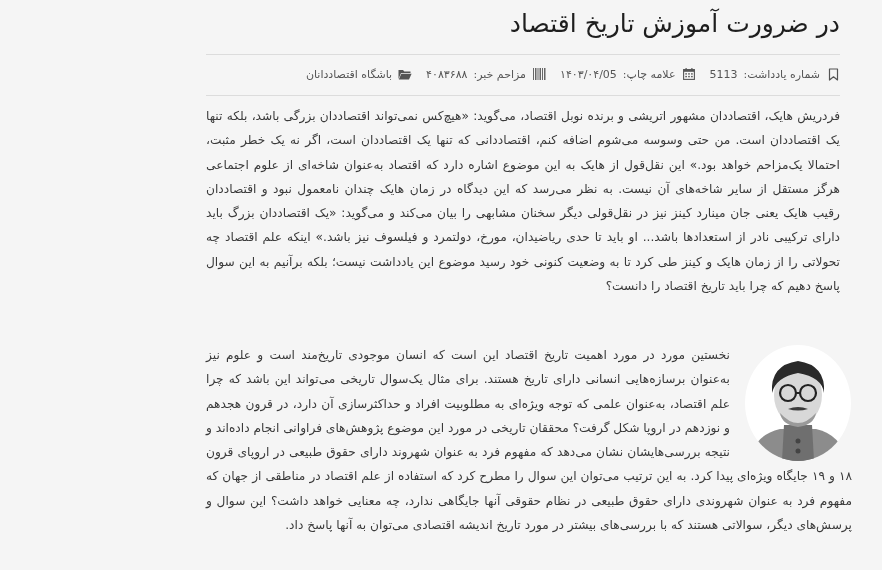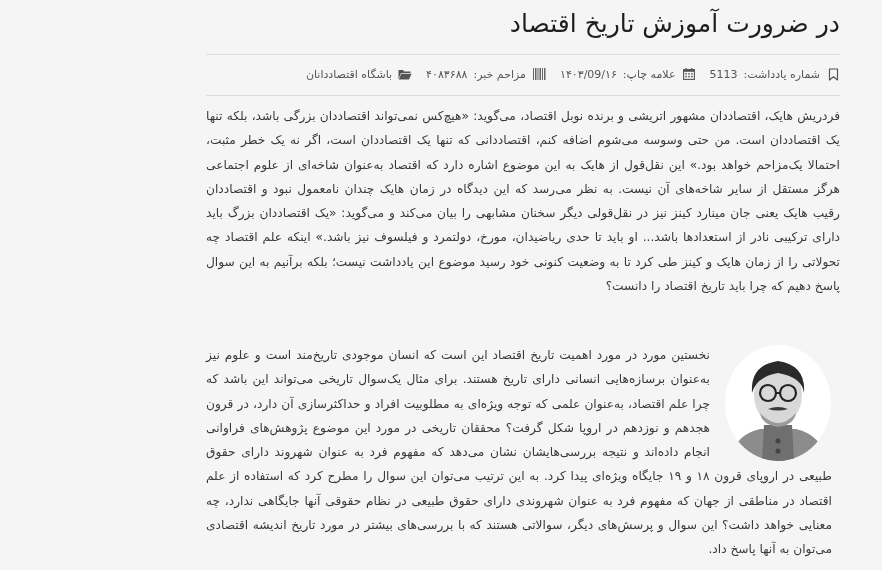--- a/index.html
+++ b/index.html
@@ -67,21 +67,21 @@
     top: 104px;
     font-size: 12.2px;
     line-height: 24.3px;
     color: #3a3a3a;
     text-align: justify;
   }
   .body-text p { margin: 0; }
   .author { margin: 0; }
   .para2 {
     position: absolute;
-    right: 50px;
+    right: 30px;
     left: 22px;
     top: 343px;
     font-size: 12.2px;
     line-height: 24.3px;
     color: #3a3a3a;
     text-align: justify;
   }
   .para2 p { margin: 0; }
   .portrait {
     float: right;
@@ -117,21 +117,21 @@
         <rect x="8.3" y="0" width="1.2" height="2.5" fill="#555"></rect>
         <rect x="2.3" y="5.2" width="1.6" height="1.4" fill="#555"></rect>
         <rect x="5.2" y="5.2" width="1.6" height="1.4" fill="#555"></rect>
         <rect x="8.1" y="5.2" width="1.6" height="1.4" fill="#555"></rect>
         <rect x="2.3" y="7.9" width="1.6" height="1.4" fill="#555"></rect>
         <rect x="5.2" y="7.9" width="1.6" height="1.4" fill="#555"></rect>
         <rect x="8.1" y="7.9" width="1.6" height="1.4" fill="#555"></rect>
       </svg>
     </span>
     <span>علامه چاپ:</span>
-    <span class="val">۱۴۰۳/09/۱۶</span>
+    <span class="val">۱۴۰۳/۰۴/05</span>
 
     <span class="icon">
       <svg width="13" height="12" viewBox="0 0 13 12">
         <rect x="0" y="0" width="1" height="12" fill="#666"></rect>
         <rect x="2" y="0" width="1.5" height="12" fill="#666"></rect>
         <rect x="4.5" y="0" width="1" height="12" fill="#666"></rect>
         <rect x="6.5" y="0" width="1.5" height="12" fill="#666"></rect>
         <rect x="9" y="0" width="1" height="12" fill="#666"></rect>
         <rect x="11" y="0" width="1.5" height="12" fill="#666"></rect>
       </svg>

